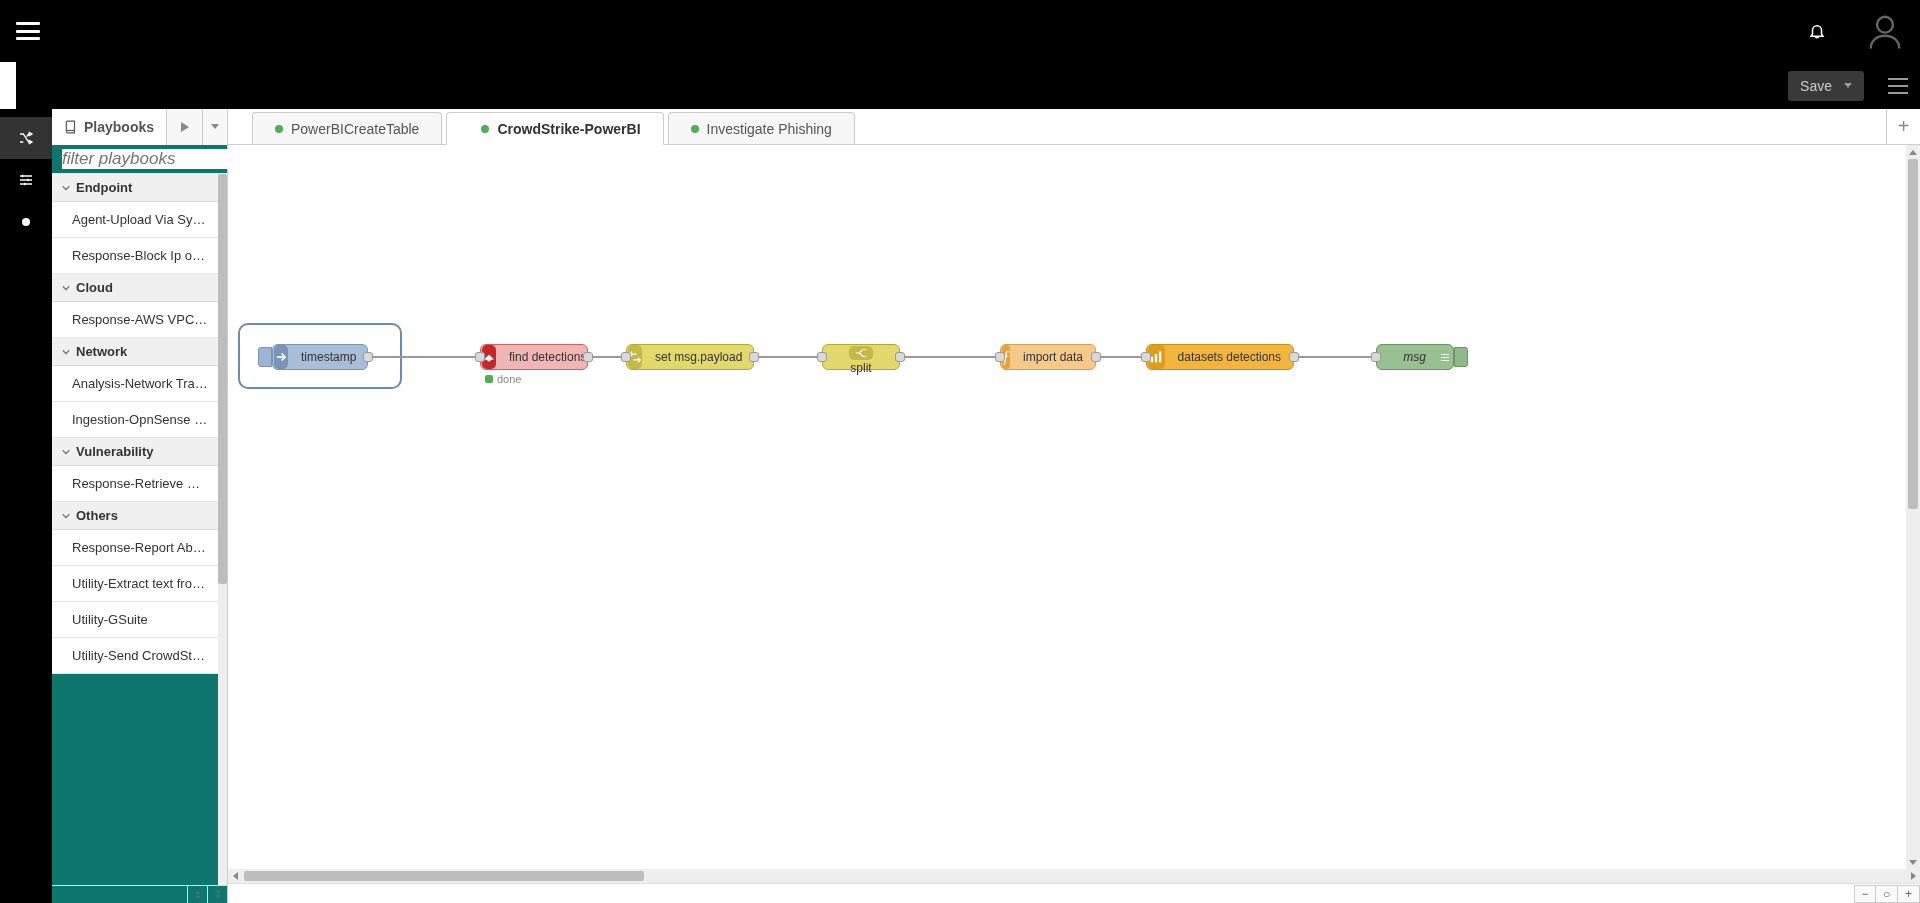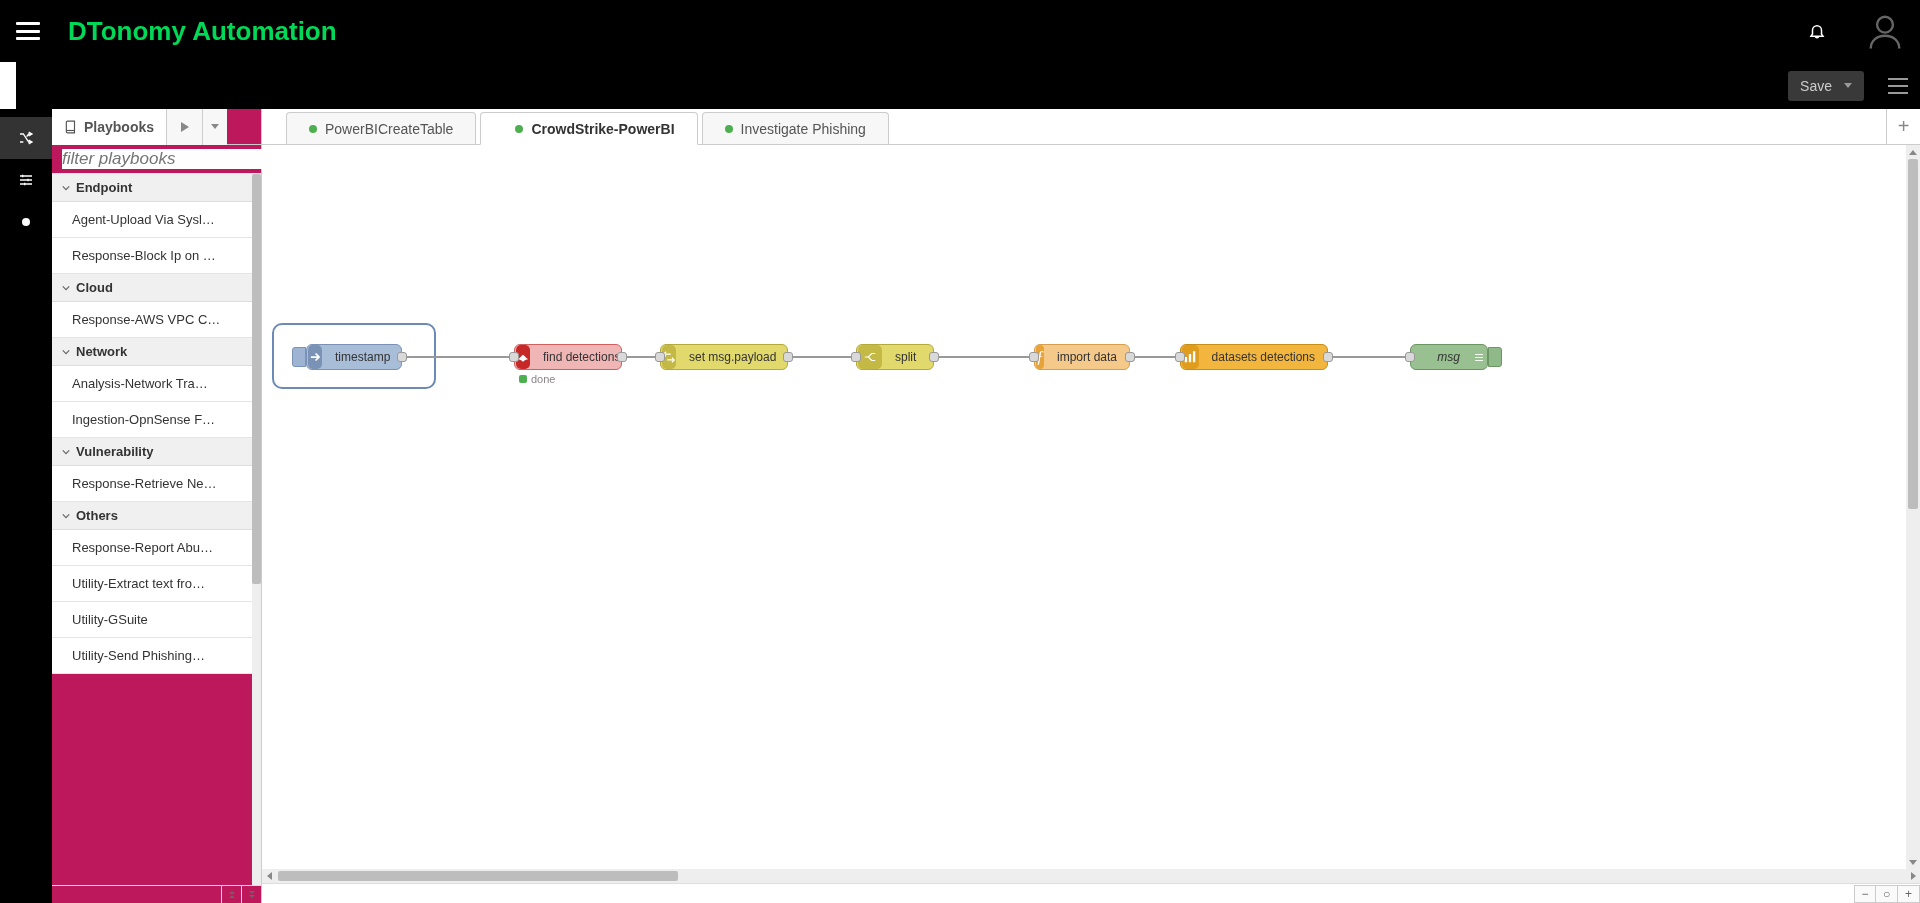--- a/index.html
+++ b/index.html
@@ -26,21 +26,21 @@
 .main { display: flex; height: calc(903px - 109px); }
 
 
 .iconrail { width: 52px; background: #000; display: flex; flex-direction: column; align-items: center; padding-top: 8px; color: #fff; }
 .rail-item { width: 52px; height: 42px; display: flex; align-items: center; justify-content: center; cursor: pointer; color: #fff; }
 .rail-item.active { background: #333; }
 .rail-svg { width: 16px; height: 16px; stroke: #fff; fill: none; stroke-width: 2; }
 .rail-dot { width: 8px; height: 8px; background: #fff; border-radius: 50%; }
 
 
-.sidebar { width: 210px; background: #be185d; border-right: 1px solid #ccc; display: flex; flex-direction: column; position: relative; }
+.sidebar { width: 176px; background: #0f766e; border-right: 1px solid #ccc; display: flex; flex-direction: column; position: relative; }
 .sidebar-header { display: flex; align-items: center; padding: 0; border-bottom: 1px solid #ccc; height: 36px; }
 .sb-tab { display: flex; align-items: center; gap: 6px; padding: 0 12px; height: 36px; background: #fff; border-right: 1px solid #ccc; font-size: 14px; font-weight: 600; color: #555; }
 .sb-play { width: 36px; height: 36px; display: flex; align-items: center; justify-content: center; border-right: 1px solid #ccc; background: #f7f7f7; cursor: pointer; }
 .sb-play-tri { width: 0; height: 0; border-top: 5px solid transparent; border-bottom: 5px solid transparent; border-left: 8px solid #888; }
 .sb-caret { width: 24px; height: 36px; display: flex; align-items: center; justify-content: center; background: #f7f7f7; cursor: pointer; }
 .sb-caret-tri { width: 0; height: 0; border-left: 4px solid transparent; border-right: 4px solid transparent; border-top: 5px solid #888; }
 .sidebar-search { padding: 4px 6px; border-bottom: 1px solid #e5e5e5; display: flex; align-items: center; gap: 4px; }
 .search-ic { width: 12px; height: 12px; stroke: #999; fill: none; stroke-width: 2; }
 .sidebar-search input { border: none; outline: none; font-size: 17px; flex: 1; color: #555; font-style: italic; }
 .sb-list { flex: 1; overflow: hidden; position: relative; }
@@ -127,21 +127,20 @@
 </style>
 </head>
 <body>
 
 <div class="topbar">
   <div class="hamburger">
       <span></span>
       <span></span>
       <span></span>
     </div>
-  <div class="brand">DTonomy Automation</div>
   <div class="topbar-right">
     <svg class="bell" viewBox="0 0 24 24">
         <path d="M18 16v-5a6 6 0 10-12 0v5l-2 3h16l-2-3z"></path>
         <path d="M10 19a2 2 0 004 0"></path>
       </svg>
     <svg class="avatar" viewBox="0 0 48 48">
         <circle cx="24" cy="16" r="10"></circle>
         <path d="M6 46c0-10 8-16 18-16s18 6 18 16"></path>
       </svg>
   </div>
@@ -236,21 +235,21 @@
         <div class="sb-item">Response-Retrieve Ne…</div>
         <div class="sb-cat">
             <svg class="sb-chev" viewBox="0 0 10 10">
               <path d="M1 3l4 4 4-4"></path>
             </svg>
             <span>Others</span>
           </div>
         <div class="sb-item">Response-Report Abu…</div>
         <div class="sb-item">Utility-Extract text fro…</div>
         <div class="sb-item">Utility-GSuite</div>
-        <div class="sb-item">Utility-Send Phishing…</div>
+        <div class="sb-item">Utility-Send CrowdStri…</div>
       </div>
       <div class="sb-scroll">
         <div class="sb-scroll-arrow up">
             <div class="sb-sa-tri up"></div>
           </div>
         <div class="sb-thumb"></div>
       </div>
     </div>
     <div class="sb-footer">
       <div class="sb-foot-btn">
@@ -327,21 +326,21 @@
           <div class="port in"></div>
           <div class="nicon">
             <svg width="14" height="14" viewBox="0 0 24 24" fill="none" stroke="#fff" stroke-width="2">
                 <path d="M7 3l-4 4 4 4M3 7h12M17 13l4 4-4 4M21 17H9"></path>
               </svg>
           </div>
           <span class="nlabel">set msg.payload</span>
           <div class="port out"></div>
         </div>
 
-        <div class="node n-yellow" style="left:594px; top:199px; width:78px;">
+        <div class="node n-yellow" style="left:594px; top:199px; width:78px;flex-direction:column;">
           <div class="port in"></div>
           <div class="nicon">
             <svg width="14" height="14" viewBox="0 0 24 24" fill="none" stroke="#fff" stroke-width="2">
                 <path d="M3 12h6l6-6h6M9 12l6 6h6"></path>
               </svg>
           </div>
           <span class="nlabel">split</span>
           <div class="port out"></div>
         </div>
 

